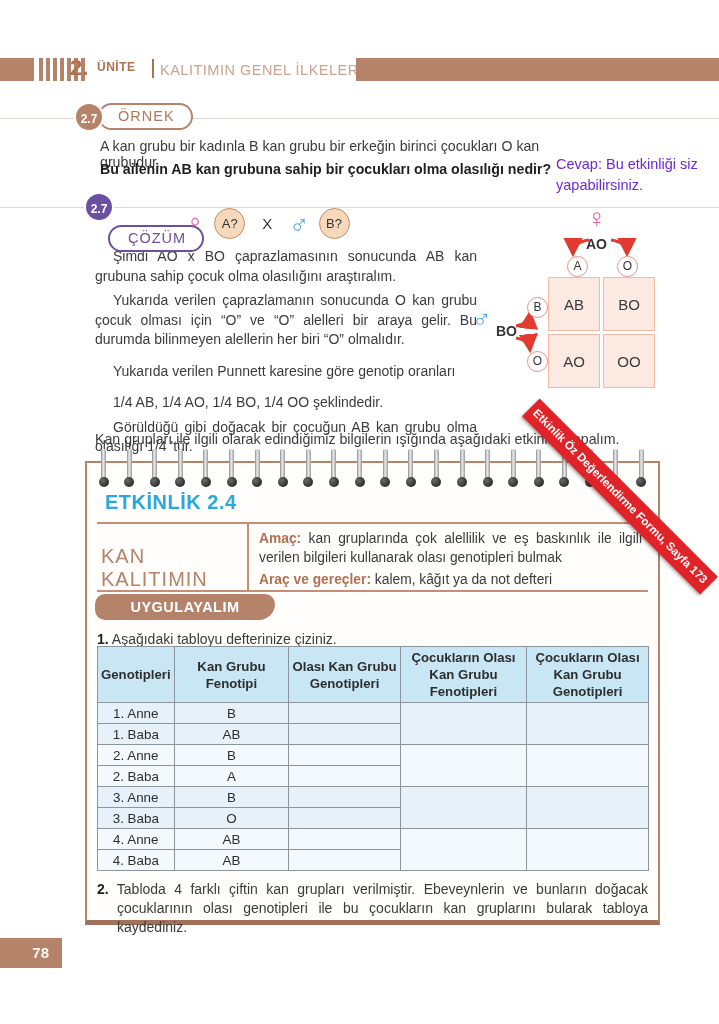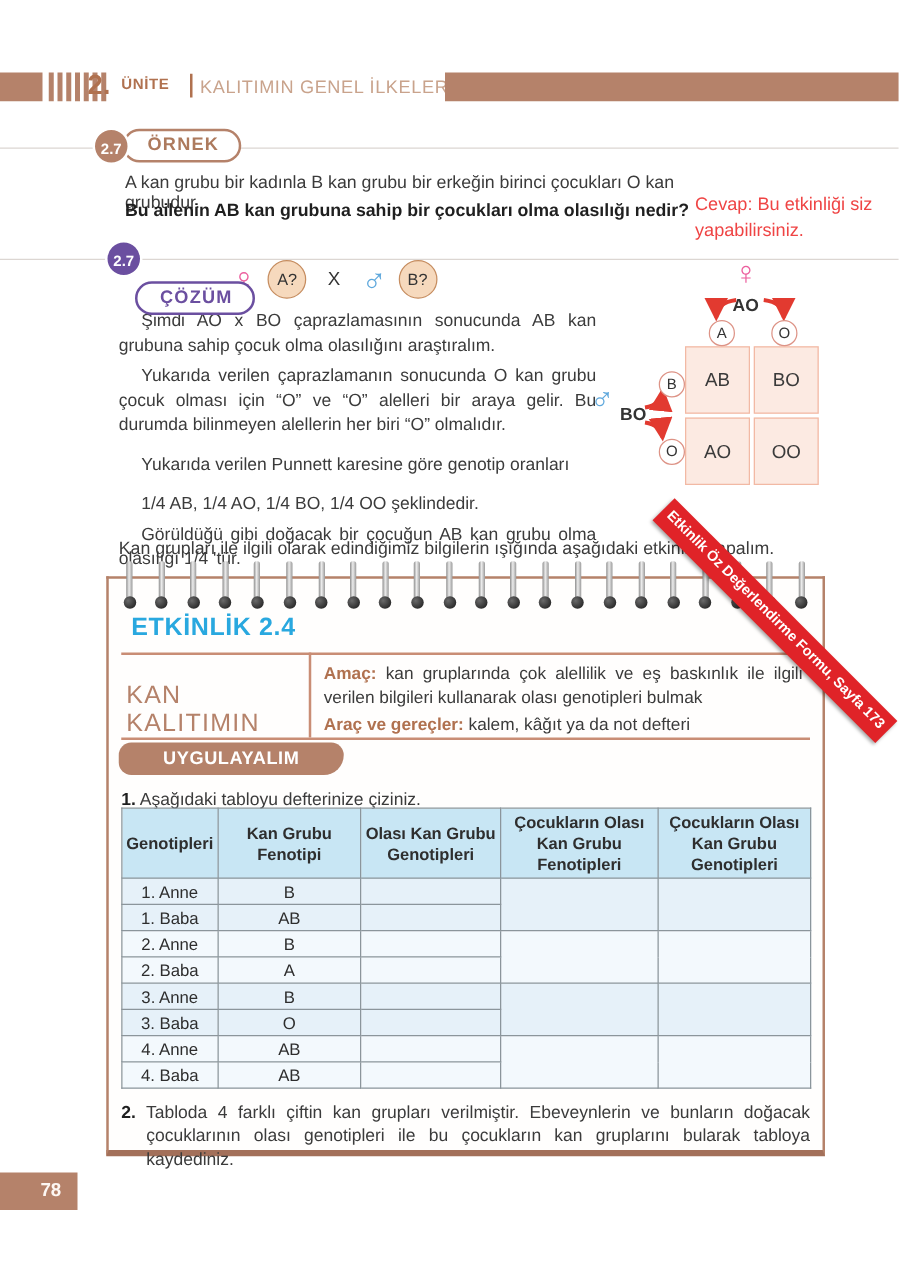--- a/index.html
+++ b/index.html
@@ -22,31 +22,31 @@
   .rule { position:absolute; left:0; width:719px; height:1px; background:#dcd6d2; }
   
   .badge { position:absolute; height:30px; z-index:2; }
   .badge .num {
     position:absolute; left:0; top:0; width:30px; height:30px; border-radius:50%;
     color:#fff; font-size:12px; font-weight:bold; text-align:center; line-height:30px;
     border:2px solid #fff;
   }
   .badge .pill {
     position:absolute; left:24px; top:1px; height:27px; border-radius:14px;
-    background:#fff; font-size:14.5px; font-weight:bold; letter-spacing:1px;
+    background:#fff; font-size:14.5px; font-weight:normal; letter-spacing:1px;
     line-height:23px; padding:0 16px 0 18px;
   }
   .badge-ornek .num { background:#b5826a; }
   .badge-ornek .pill { border:2.5px solid #b5826a; color:#ad7a5d; }
   .badge-cozum .num { background:#6b4fa0; }
   .badge-cozum .pill { border:2.5px solid #6b4fa0; color:#6b4fa0;margin-top:32px; }
   
   .ex-line1 { position:absolute; left:100px; top:138px; width:470px; font-size:14.2px; }
   .ex-question { position:absolute; left:100px; top:161px; width:470px; font-size:14.2px; font-weight:bold; color:#1f1f1f; }
-  .answer-note { position:absolute; left:556px; top:154px; width:152px; font-size:14.5px; line-height:21px; color:#ef4444; }
+  .answer-note { position:absolute; left:556px; top:154px; width:152px; font-size:14.5px; line-height:21px; color:#6d28d9; }
   
   .cross-row { position:absolute; left:185px; top:208px; display:flex; align-items:center; gap:9px; }
   .female-sym { font-size:27px; font-weight:bold; color:#ec5f9e; line-height:30px; }
   .male-sym { font-size:27px; font-weight:bold; color:#5fa8dc; line-height:30px; }
   .allele-circle {
     width:31px; height:31px; border-radius:50%; background:#f6d9bd; border:1.5px solid #c68d60;
     font-size:13px; color:#333; text-align:center; line-height:29px;
   }
   .cross-x { font-size:15px; color:#333; padding:0 8px; }
   

